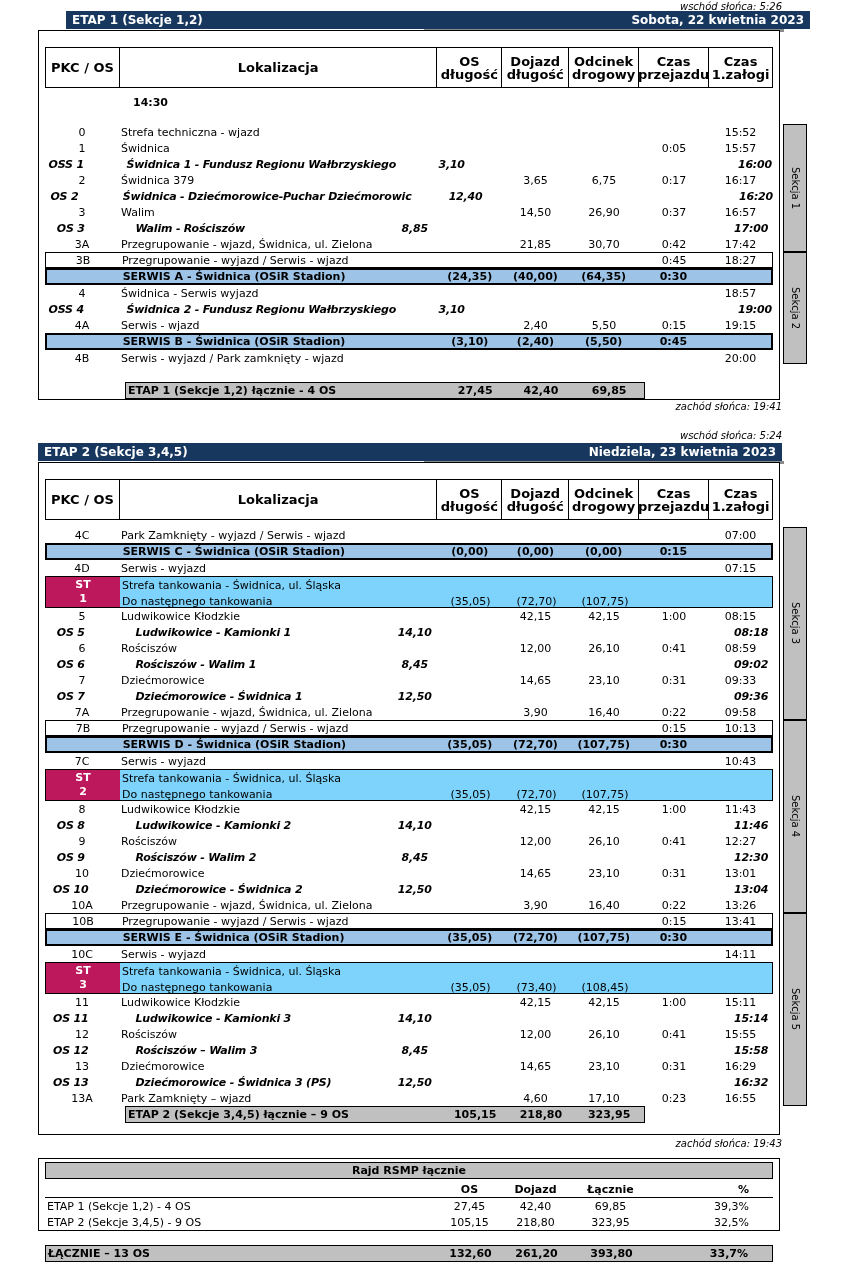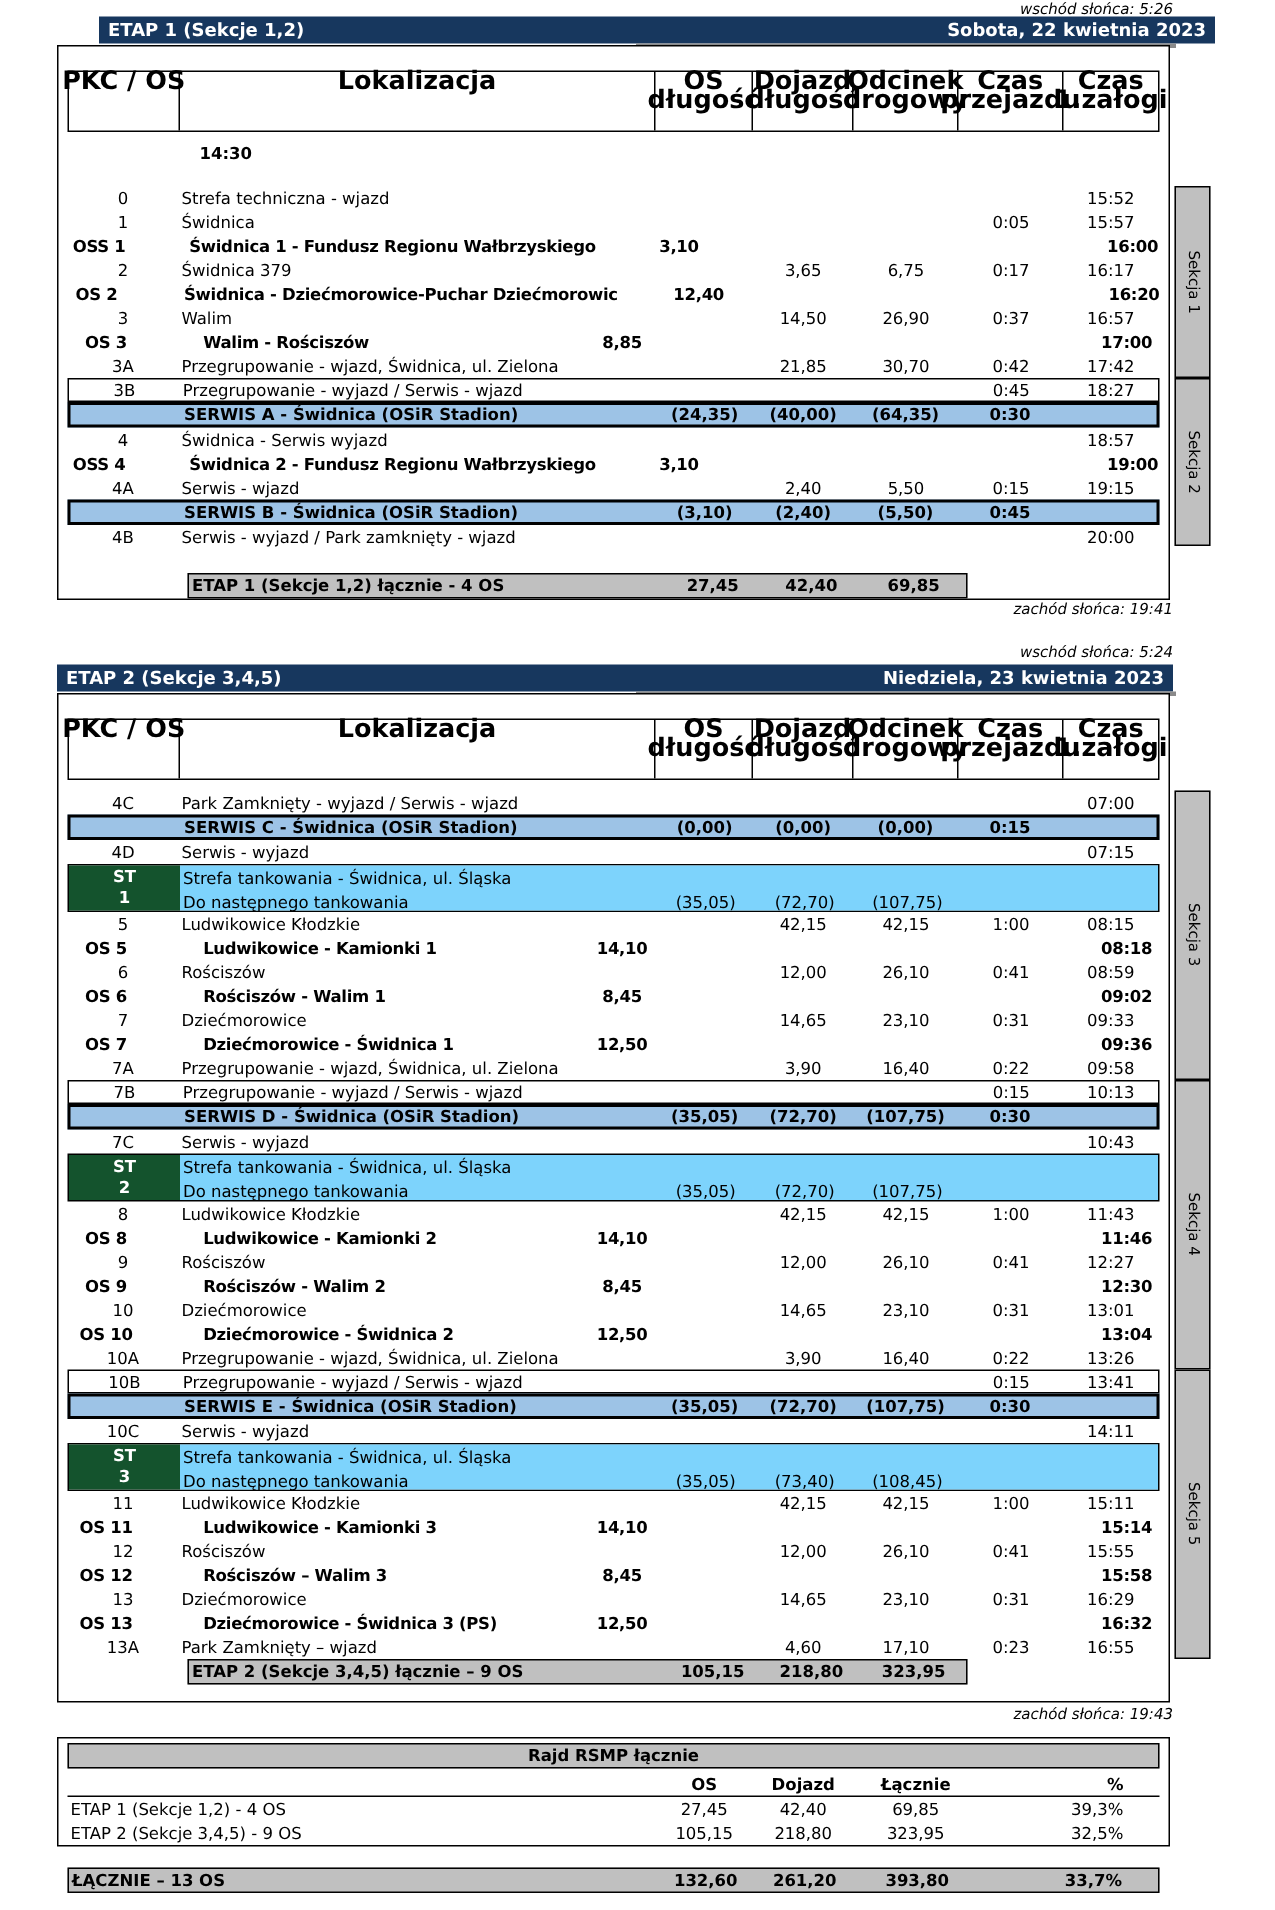--- a/index.html
+++ b/index.html
@@ -4,36 +4,36 @@
 <style>
   html,body{margin:0;padding:0;background:#fff;}
   body{width:850px;height:1273px;position:relative;font-family:"DejaVu Sans",sans-serif;color:#000;}
   .sun{position:absolute;right:68px;font-size:10px;font-style:italic;white-space:nowrap;}
   .bar{position:absolute;left:38px;width:744px;height:18px;background:#17375E;color:#fff;
        font-weight:bold;font-size:12px;display:flex;justify-content:space-between;align-items:center;
        padding:0 6px;box-sizing:border-box;white-space:nowrap;}
   .bar-shadow{position:absolute;height:3px;background:#8a8a8a;}
   .tbox{position:absolute;left:38px;width:742px;border:1px solid #000;background:#fff;box-sizing:border-box;}
   .thead{margin:16px 6px 0 6px;display:flex;border:1px solid #000;height:41px;box-sizing:border-box;background:#fff;}
-  .hc{border-right:1px solid #000;display:flex;flex-direction:column;align-items:center;
-      font-weight:bold;font-size:17px;line-height:13px;box-sizing:border-box;white-space:nowrap;}
+  .hc{border-right:1px solid #000;display:flex;flex-direction:column;justify-content:center;align-items:center;
+      font-weight:bold;font-size:13px;line-height:13px;box-sizing:border-box;white-space:nowrap;}
   .hc:last-child{border-right:none;}
   .rows{margin:0 6px;}
   .row{display:flex;height:16px;align-items:center;font-size:11px;white-space:nowrap;}
   .c{text-align:center;}
   .w-pkc{width:74px;} .w-loc{width:318px;} .w-os{width:65px;} .w-doj{width:67px;}
   .w-odc{width:70px;} .w-czas{width:70px;} .w-cz1{width:63px;}
   .loc{padding-left:2px;box-sizing:border-box;}
-  .stage{font-weight:bold;letter-spacing:-0.2px;gap:37px;}
+  .stage{font-weight:bold;font-style:italic;letter-spacing:-0.2px;gap:37px;}
   .boxed{border:1px solid #000;box-sizing:border-box;}
   .serwis{border:2px solid #000;background:#9DC3E6;font-weight:bold;height:17px;box-sizing:border-box;}
   .gap{width:100%;}
   .open-row{display:flex;height:16px;align-items:center;font-size:11px;white-space:nowrap;}
   .st-block{display:flex;height:32px;border:1px solid #000;box-sizing:border-box;}
-  .st-pkc{width:74px;background:#14532d;color:#fff;font-weight:bold;font-size:11px;display:flex;
+  .st-pkc{width:74px;background:#be185d;color:#fff;font-weight:bold;font-size:11px;display:flex;
           flex-direction:column;align-items:center;justify-content:center;line-height:14px;}
   .st-right{flex:1;background:#7dd3fc;font-size:11px;}
   .st-line{display:flex;height:16px;align-items:center;white-space:nowrap;}
   .total-row{display:flex;height:17px;margin:0 6px;font-weight:bold;font-size:11px;}
   .total-box{margin-left:74px;width:520px;border:1px solid #000;background:#C0C0C0;display:flex;
              align-items:center;box-sizing:border-box;white-space:nowrap;}
   .tab{position:absolute;left:783px;width:24px;background:#C0C0C0;border:1px solid #000;box-sizing:border-box;
        display:flex;align-items:center;justify-content:center;writing-mode:vertical-rl;font-size:10px;white-space:nowrap;}
   
   .sum-title{margin:3px 6px 0 6px;height:17px;background:#C0C0C0;border:1px solid #000;box-sizing:border-box;

